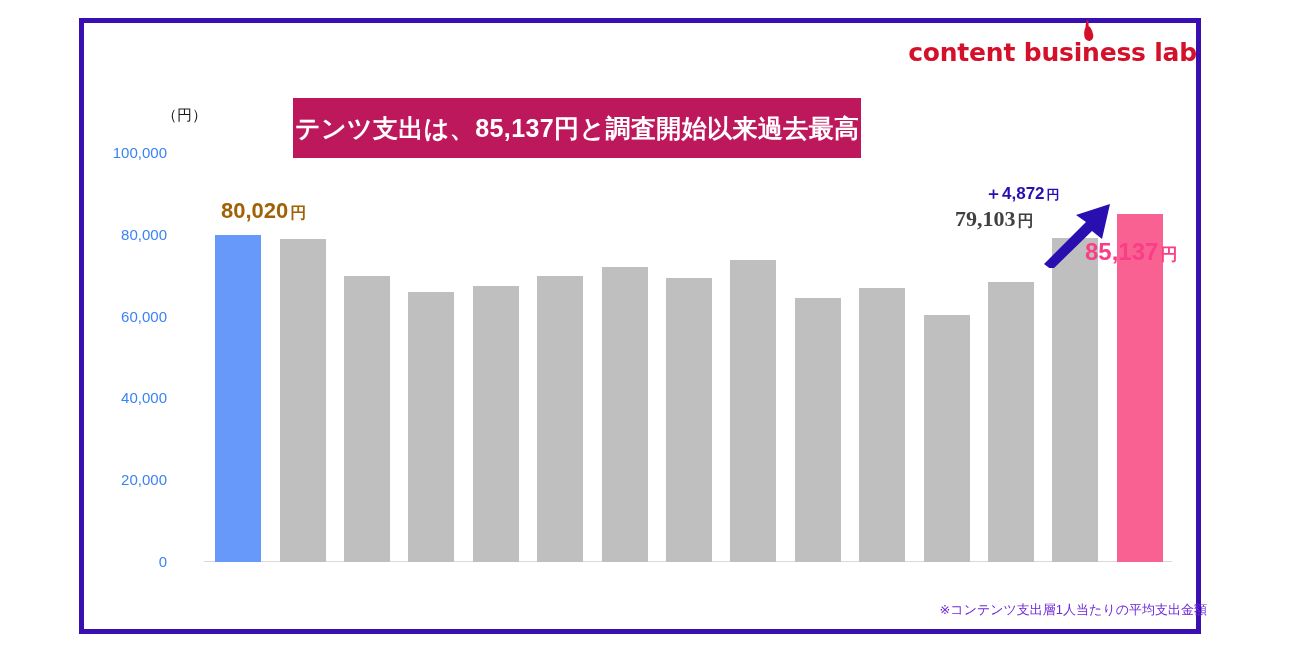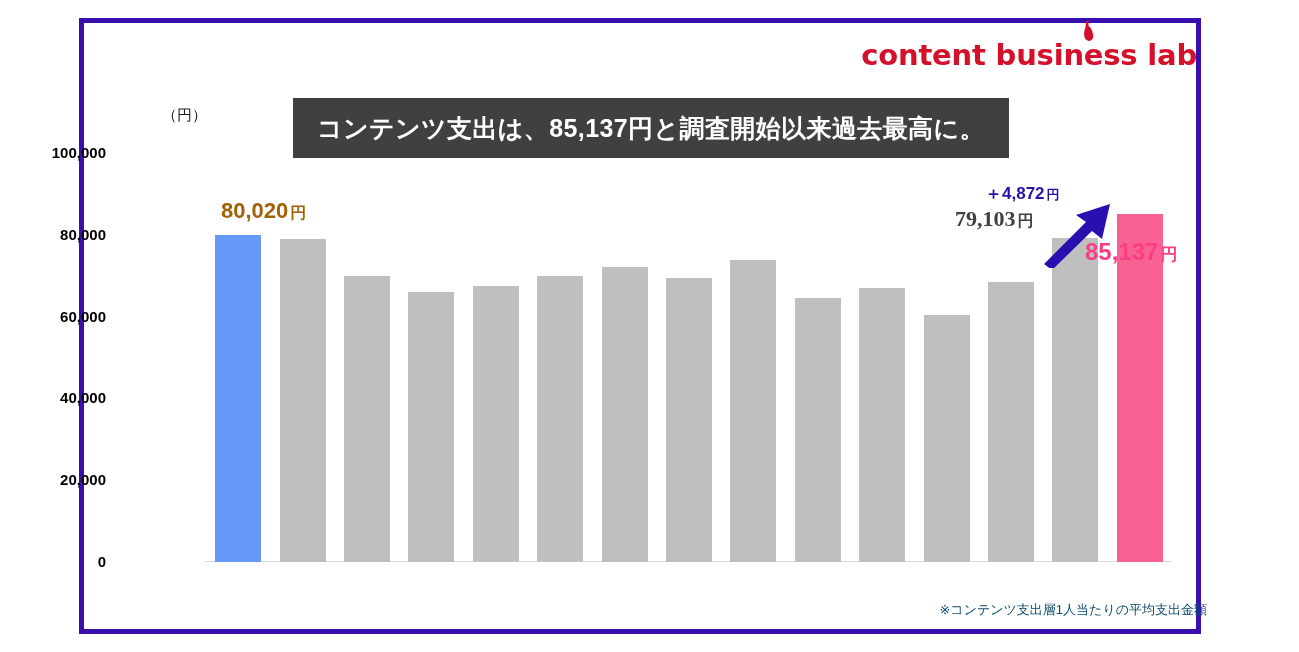--- a/index.html
+++ b/index.html
@@ -39,21 +39,21 @@
     font-weight: bold;
     color: #111111;
     letter-spacing: 0.4px;
     white-space: nowrap;
   }
   
   #logo {
     position: absolute;
     right: 102px;
     top: 38px;
-    font-size: 29px;
+    font-size: 25px;
     font-weight: bold;
     color: #D4102A;
     letter-spacing: -0.2px;
     white-space: nowrap;
     font-family: "DejaVu Sans", sans-serif;
   }
   #logo .flame {
     position: absolute;
     right: 104px;
     top: -12px;
@@ -72,23 +72,23 @@
     height: 8px;
     background: #D4102A;
     border-radius: 60% 40% 50% 50% / 90% 90% 20% 20%;
     transform: rotate(12deg);
   }
   
   #banner {
     position: absolute;
     left: 293px;
     top: 98px;
-    width: 716px;
+    width: 568px;
     height: 60px;
-    background: #404040;
+    background: #be185d;
     display: flex;
     align-items: center;
     justify-content: center;
   }
   #banner-text {
     color: #ffffff;
     font-size: 25px;
     font-weight: bold;
     letter-spacing: 0.4px;
     white-space: nowrap;
@@ -106,26 +106,26 @@
   #plot {
     position: absolute;
     left: 206px;
     top: 152px;
     width: 966px;
     height: 410px;
   }
   
   .ytick {
     position: absolute;
-    right: 1193px;
+    right: 1132px;
     width: 90px;
     text-align: right;
     font-size: 15px;
-    font-weight: bold;
-    color: #000000;
+    font-weight: normal;
+    color: #3b82f6;
     transform: translateY(-50%);
   }
   #zero-line {
     position: absolute;
     left: 204px;
     top: 561px;
     width: 968px;
     height: 1px;
     background: #d9d9d9;
   }
@@ -179,21 +179,21 @@
     top: 200px;
     width: 76px;
     height: 68px;
   }
   
   #footnote {
     position: absolute;
     right: 92px;
     top: 601px;
     font-size: 13px;
-    color: #0c4a6e;
+    color: #6d28d9;
     white-space: nowrap;
   }
 </style>
 </head>
 <body>
 
 <div id="stage">
 
   <div id="frame"></div>
 

